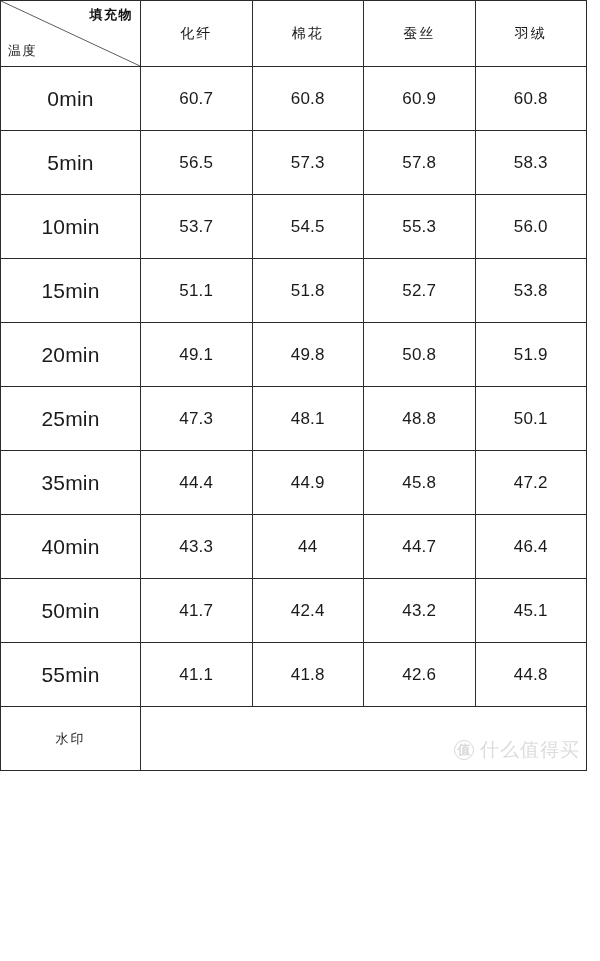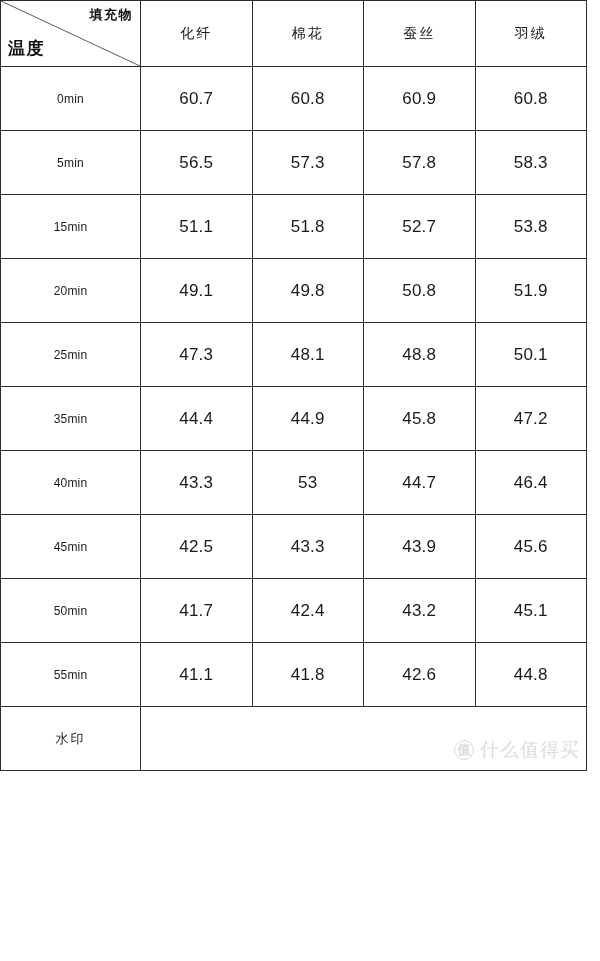--- a/index.html
+++ b/index.html
@@ -64,41 +64,41 @@
     font-size: 13px;
     letter-spacing: 1.5px;
     font-weight: bold;
     font-family: "DejaVu Serif", "Liberation Serif", serif;
     color: #111;
   }
   th.corner-cell .corner-bottom {
     position: absolute;
     left: 7px;
     bottom: 6px;
-    font-size: 17px;
+    font-size: 13px;
     letter-spacing: 1.5px;
-    font-weight: bold;
+    font-weight: normal;
     font-family: "DejaVu Serif", "Liberation Serif", serif;
     color: #111;
     margin-top: 32px;
   }
 
   th.col-head {
     font-size: 14px;
     letter-spacing: 2px;
     font-weight: bold;
     font-family: "DejaVu Serif", "Liberation Serif", serif;
     color: #111;
   }
 
   
   tr.data-row td { height: 64px; }
 
   td.row-label {
-    font-size: 12px;
+    font-size: 21px;
     letter-spacing: 0.2px;
     color: #161616;
   }
   td.value-cell {
     font-size: 17px;
     letter-spacing: 0.2px;
     color: #161616;
   }
 
   
@@ -183,20 +183,27 @@
         <td class="value-cell">60.8</td>
       </tr>
       <tr class="data-row">
         <td class="row-label">5min</td>
         <td class="value-cell">56.5</td>
         <td class="value-cell">57.3</td>
         <td class="value-cell">57.8</td>
         <td class="value-cell">58.3</td>
       </tr>
       <tr class="data-row">
+        <td class="row-label">10min</td>
+        <td class="value-cell">53.7</td>
+        <td class="value-cell">54.5</td>
+        <td class="value-cell">55.3</td>
+        <td class="value-cell">56.0</td>
+      </tr>
+      <tr class="data-row">
         <td class="row-label">15min</td>
         <td class="value-cell">51.1</td>
         <td class="value-cell">51.8</td>
         <td class="value-cell">52.7</td>
         <td class="value-cell">53.8</td>
       </tr>
       <tr class="data-row">
         <td class="row-label">20min</td>
         <td class="value-cell">49.1</td>
         <td class="value-cell">49.8</td>
@@ -213,30 +220,23 @@
       <tr class="data-row">
         <td class="row-label">35min</td>
         <td class="value-cell">44.4</td>
         <td class="value-cell">44.9</td>
         <td class="value-cell">45.8</td>
         <td class="value-cell">47.2</td>
       </tr>
       <tr class="data-row">
         <td class="row-label">40min</td>
         <td class="value-cell">43.3</td>
-        <td class="value-cell">53</td>
+        <td class="value-cell">44</td>
         <td class="value-cell">44.7</td>
         <td class="value-cell">46.4</td>
-      </tr>
-      <tr class="data-row">
-        <td class="row-label">45min</td>
-        <td class="value-cell">42.5</td>
-        <td class="value-cell">43.3</td>
-        <td class="value-cell">43.9</td>
-        <td class="value-cell">45.6</td>
       </tr>
       <tr class="data-row">
         <td class="row-label">50min</td>
         <td class="value-cell">41.7</td>
         <td class="value-cell">42.4</td>
         <td class="value-cell">43.2</td>
         <td class="value-cell">45.1</td>
       </tr>
       <tr class="data-row">
         <td class="row-label">55min</td>

